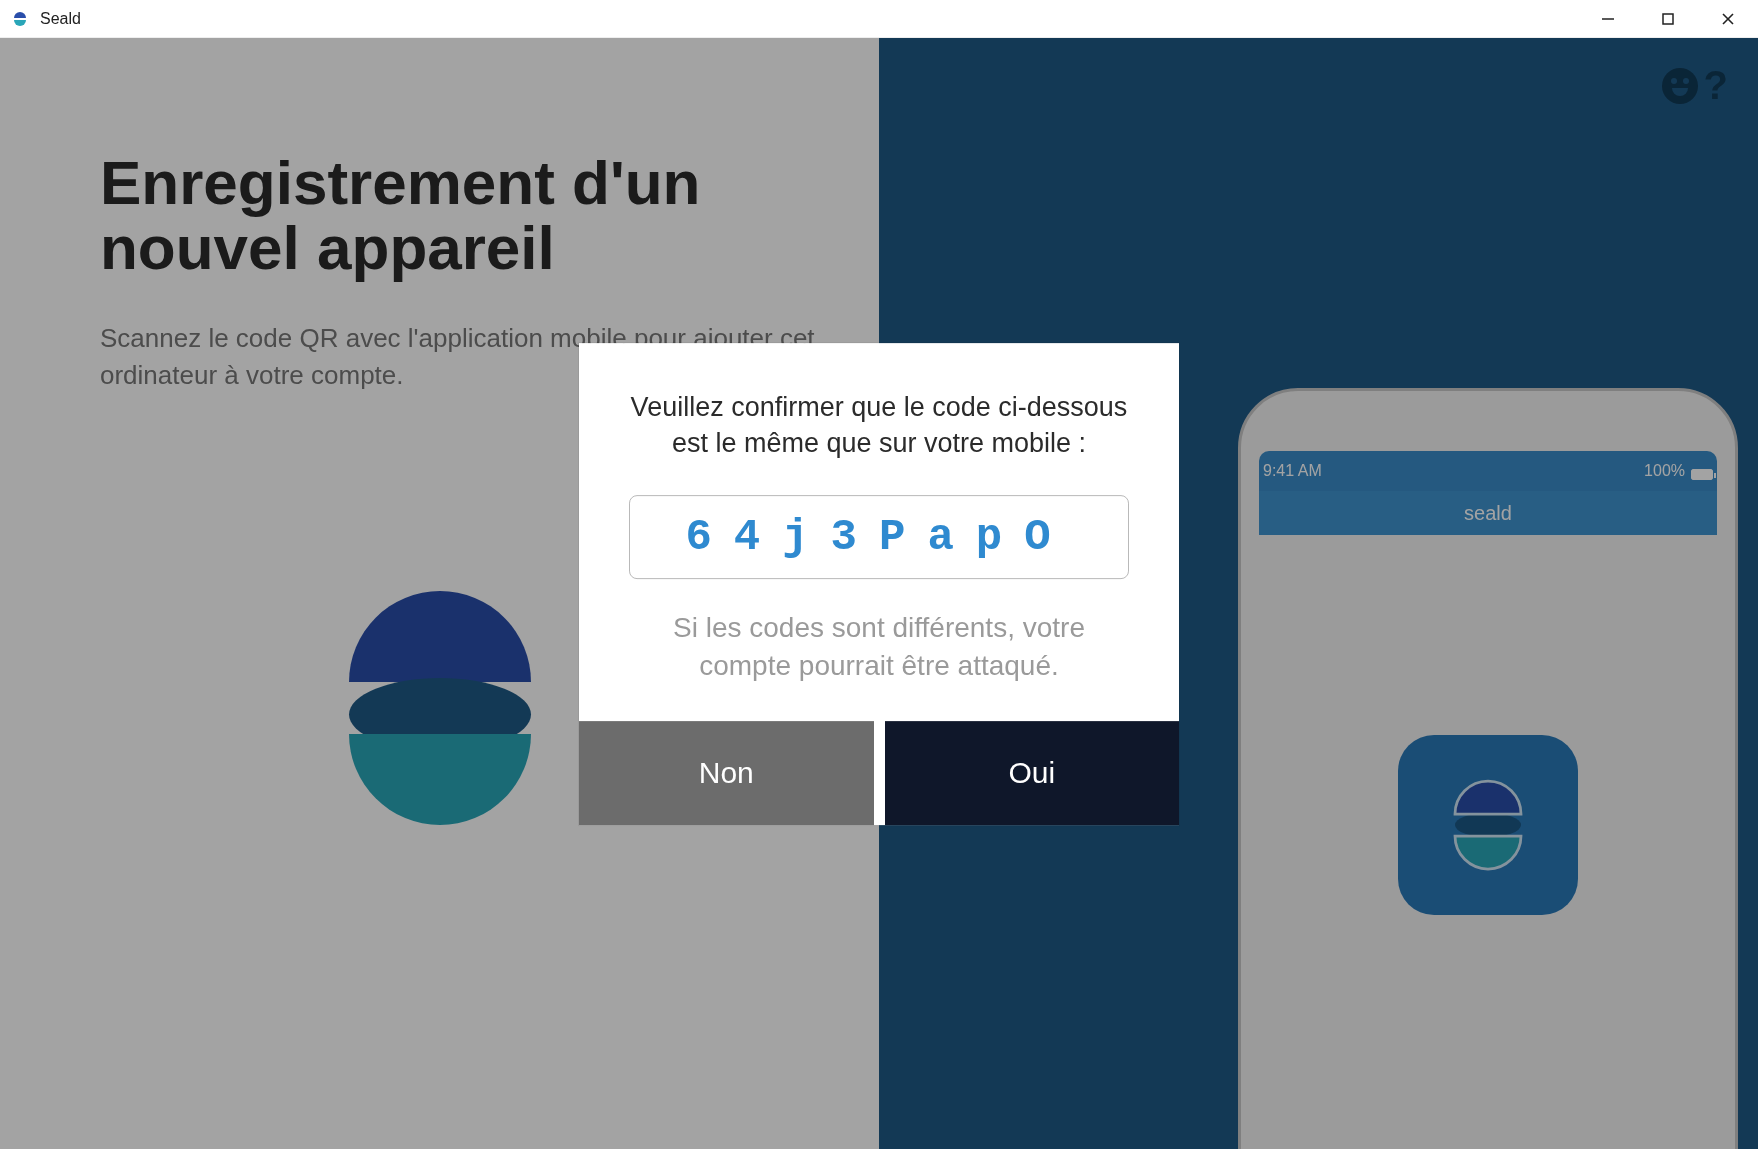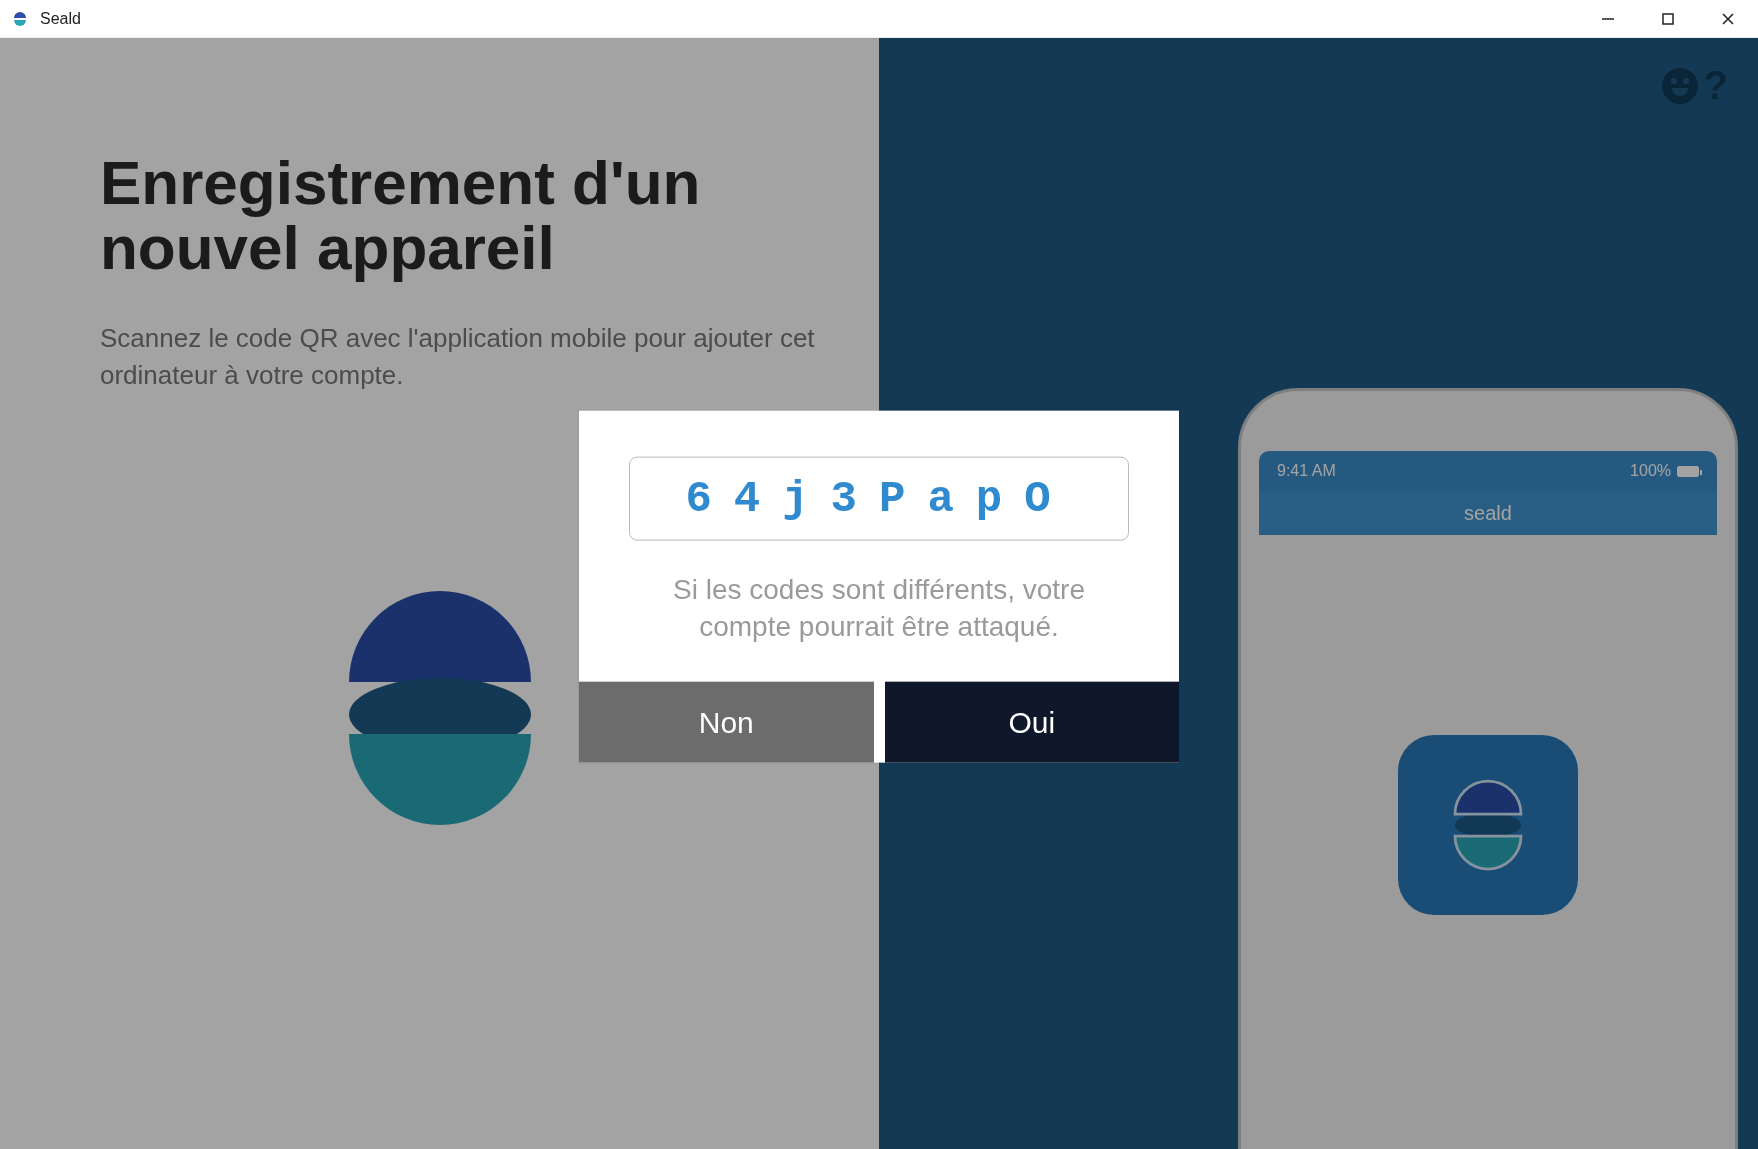--- a/index.html
+++ b/index.html
@@ -24,37 +24,37 @@
 
   .help-corner { position: absolute; top: 25px; right: 30px; display: flex; align-items: center; gap: 6px; color: #113a56; }
   .help-corner .q { font-size: 40px; font-weight: 600; color: #113a56; }
   .smiley { width: 36px; height: 36px; border-radius: 50%; background: #113a56; position: relative; }
   .smiley::before, .smiley::after { content:""; position:absolute; background:#1f5a86; }
   .smiley::before { width:6px; height:6px; border-radius:50%; top:10px; left:9px; box-shadow: 12px 0 0 #1f5a86; }
   .smiley::after { width:16px; height:8px; border-radius: 0 0 10px 10px; bottom:8px; left:10px; }
 
   .phone { position: absolute; right: 20px; top: 350px; width: 500px; height: 900px; background: #f3f3f3; border-radius: 60px; border: 3px solid #c7c7c7; padding: 60px 18px 18px 18px; }
   .phone-screen { width: 100%; height: 100%; border-radius: 10px; overflow: hidden; background: #f3f3f3; }
-  .status-bar { background: #3a8cc9; color: #fff; height: 40px; display: flex; align-items: center; justify-content: space-between; padding: 0 18px; font-size: 16px; }
-  .status-right { display:flex; align-items:center; gap:6px; }
+  .status-bar { background: #3a8cc9; color: #fff; height: 40px; display: flex; align-items: center; justify-content: space-between; padding: 0 4px; font-size: 16px; }
+  .status-right { display:flex; align-items:flex-end; gap:6px; }
   .battery-shell { width: 22px; height: 11px; border:1px solid #fff; border-radius:2px; position:relative; }
   .battery-shell::after { content:""; position:absolute; right:-4px; top:3px; width:2px; height:5px; background:#fff; }
   .battery-fill { background:#fff; height:100%; width:100%; display:block; }
   .app-bar { background: #3f93cf; color: #fff; height: 44px; display:flex; align-items:center; justify-content:center; font-size:20px; }
   .app-tile { width: 180px; height: 180px; background: #2a79b8; border-radius: 36px; margin: 200px auto 0 auto; display:flex; align-items:center; justify-content:center; }
   .app-tile svg { width: 110px; height: 110px; display:block; }
 
   .dim { position: absolute; inset: 0; background: rgba(0,0,0,0.36); }
 
   .modal { position: absolute; left: 50%; top: 50%; transform: translate(-50%, -52%); width: 600px; background: #fff; box-shadow: 0 0 0 1px rgba(0,0,0,0.05); }
   .modal-body { padding: 46px 50px 36px 50px; text-align: center; }
   .modal-msg { font-size: 27px; color: #2b2b2b; line-height: 1.35; margin-bottom: 34px; }
   .code-box { border: 1.5px solid #b9b9b9; border-radius: 8px; padding: 16px 12px; font-family: "Courier New", monospace; font-size: 44px; font-weight: 700; color: #2f8ad0; letter-spacing: 22px; text-align:center; }
   .modal-msg2 { font-size: 28px; color: #9a9a9a; line-height: 1.35; margin-top: 30px; }
-  .modal-buttons { display: flex; height: 81px; gap: 11px; }
+  .modal-buttons { display: flex; height: 104px; gap: 11px; }
   .modal-btn { flex:1; display:flex; align-items:center; justify-content:center; font-size: 30px; color: #fff; cursor:pointer; user-select:none; }
   .btn-no { background: #6c6c6c; }
   .btn-yes { background: #0f172a; }
 
   .sr { position:absolute; width:1px; height:1px; overflow:hidden; clip:rect(0 0 0 0); }
 </style>
 </head>
 <body>
 
 <div class="window">
@@ -129,20 +129,21 @@
             </svg>
           </div>
         </div>
       </div>
     </div>
 
     <div class="dim"></div>
 
     <div class="modal">
       <div class="modal-body">
+        <p class="modal-msg">Veuillez confirmer que le code ci-dessous est le même que sur votre mobile :</p>
         <div class="code-box">64j3PapO</div>
         <p class="modal-msg2">Si les codes sont différents, votre compte pourrait être attaqué.</p>
       </div>
       <div class="modal-buttons">
         <div class="modal-btn btn-no">
           <span>Non</span>
         </div>
         <div class="modal-btn btn-yes">
           <span>Oui</span>
         </div>

